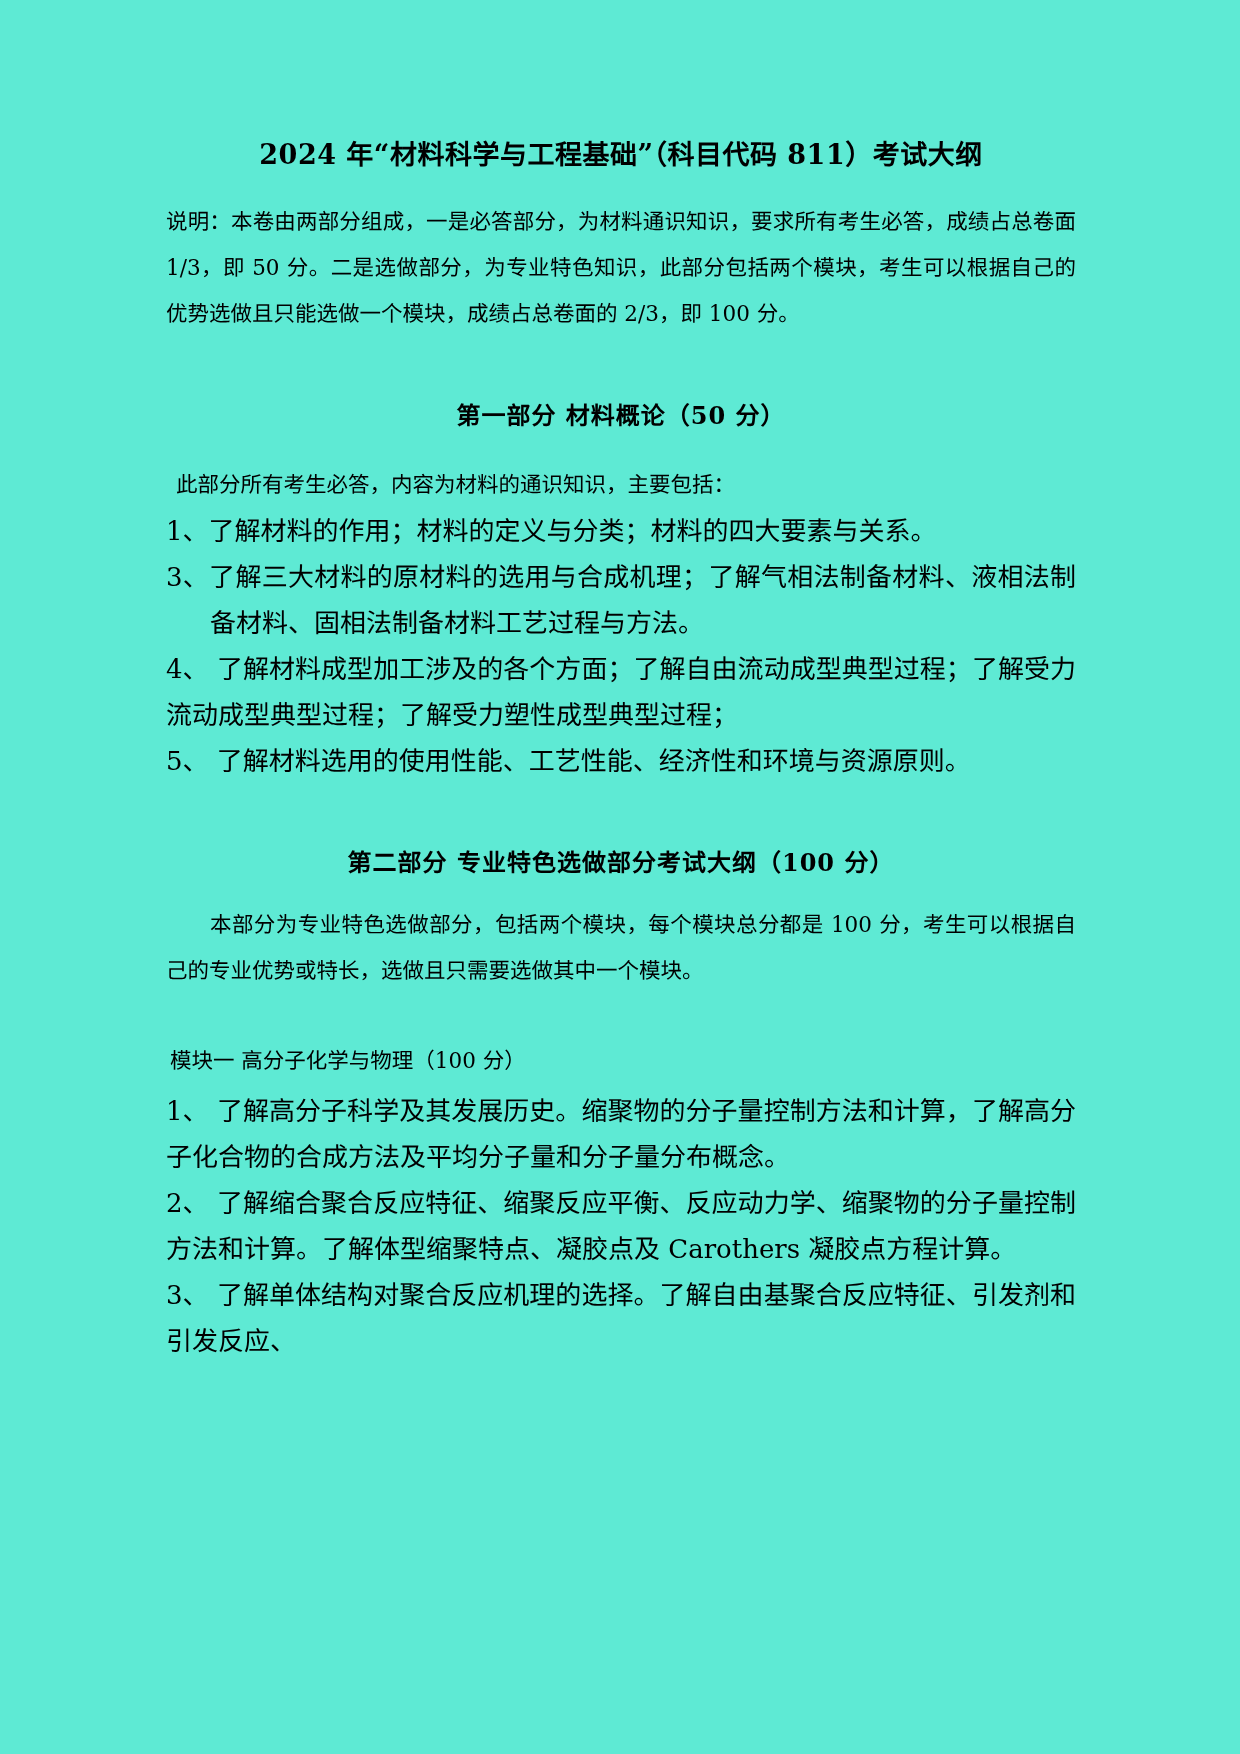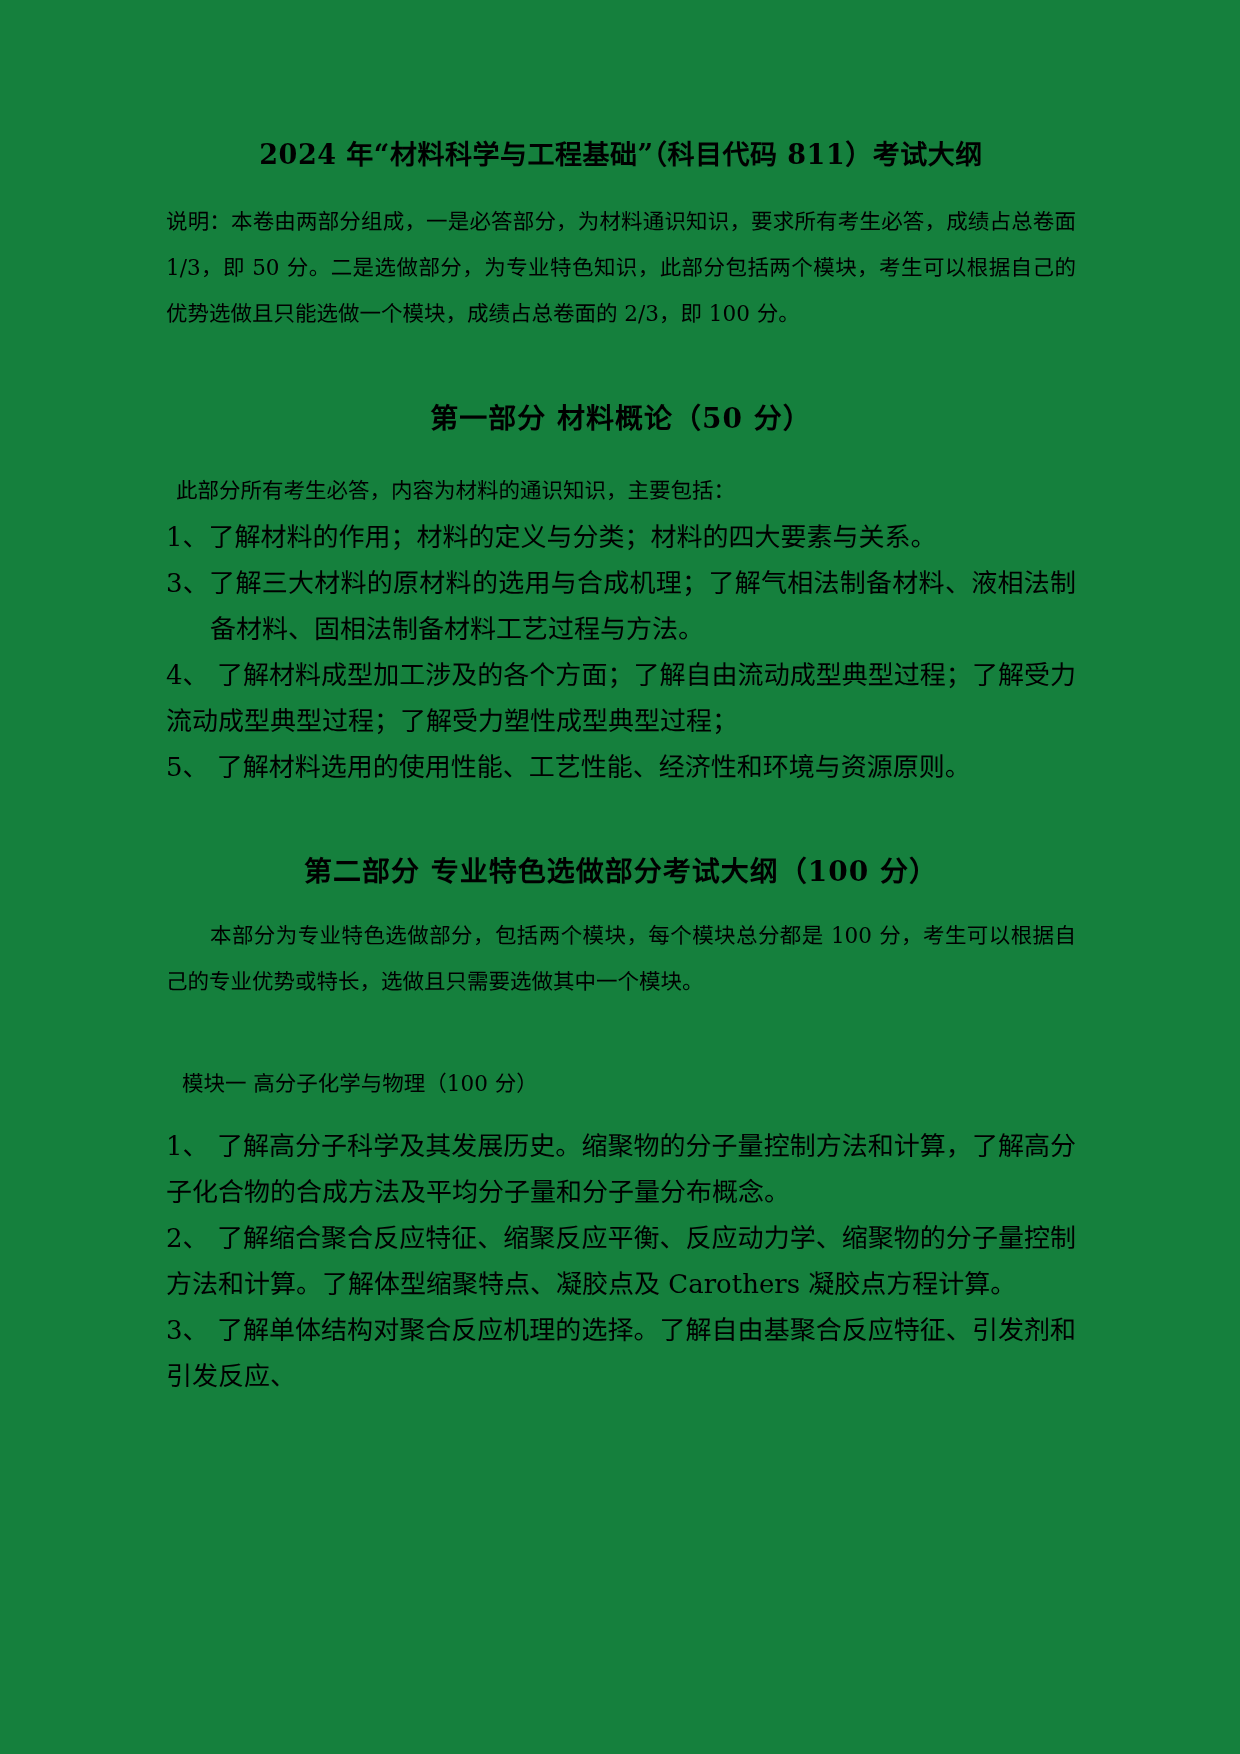--- a/index.html
+++ b/index.html
@@ -10,21 +10,21 @@
   }
   body {
     font-family: "DejaVu Serif", "Liberation Serif", serif;
     color: #000000;
   }
   .page {
     position: relative;
     width: 1240px;
     height: 1754px;
     margin: 0 auto;
-    background: #15803d;
+    background: #5eead4;
     box-sizing: border-box;
     overflow: hidden;
   }
   .content {
     position: absolute;
     left: 166px;
     top: 0;
     width: 910px;
   }
 
@@ -44,21 +44,21 @@
     text-align: justify;
     text-justify: inter-ideograph;
     margin: 0;
   }
 
   .note-para {
     margin-top: 25px;
   }
 
   .section-heading {
-    font-size: 28px;
+    font-size: 24px;
     font-weight: bold;
     text-align: center;
     margin: 0;
     line-height: 1.4;
     letter-spacing: 1px;
   }
 
   .heading-1 { padding-top: 62px; padding-bottom: 22px; }
   .heading-2 { padding-top: 62px; padding-bottom: 22px; }
 
@@ -89,21 +89,21 @@
     text-indent: -44px;
   }
 
   .indent-first {
     text-indent: 44px;
   }
 
   .module-heading {
     font-size: 21.5px;
     line-height: 46px;
-    margin: 16px;
+    margin: 4px;
   }
   .spacer-md { height: 40px; }
 </style>
 </head>
 <body>
 
 <div class="page">
   <div class="content">
 
     <h1 class="doc-title">2024 年“材料科学与工程基础”（科目代码 811）考试大纲</h1>

